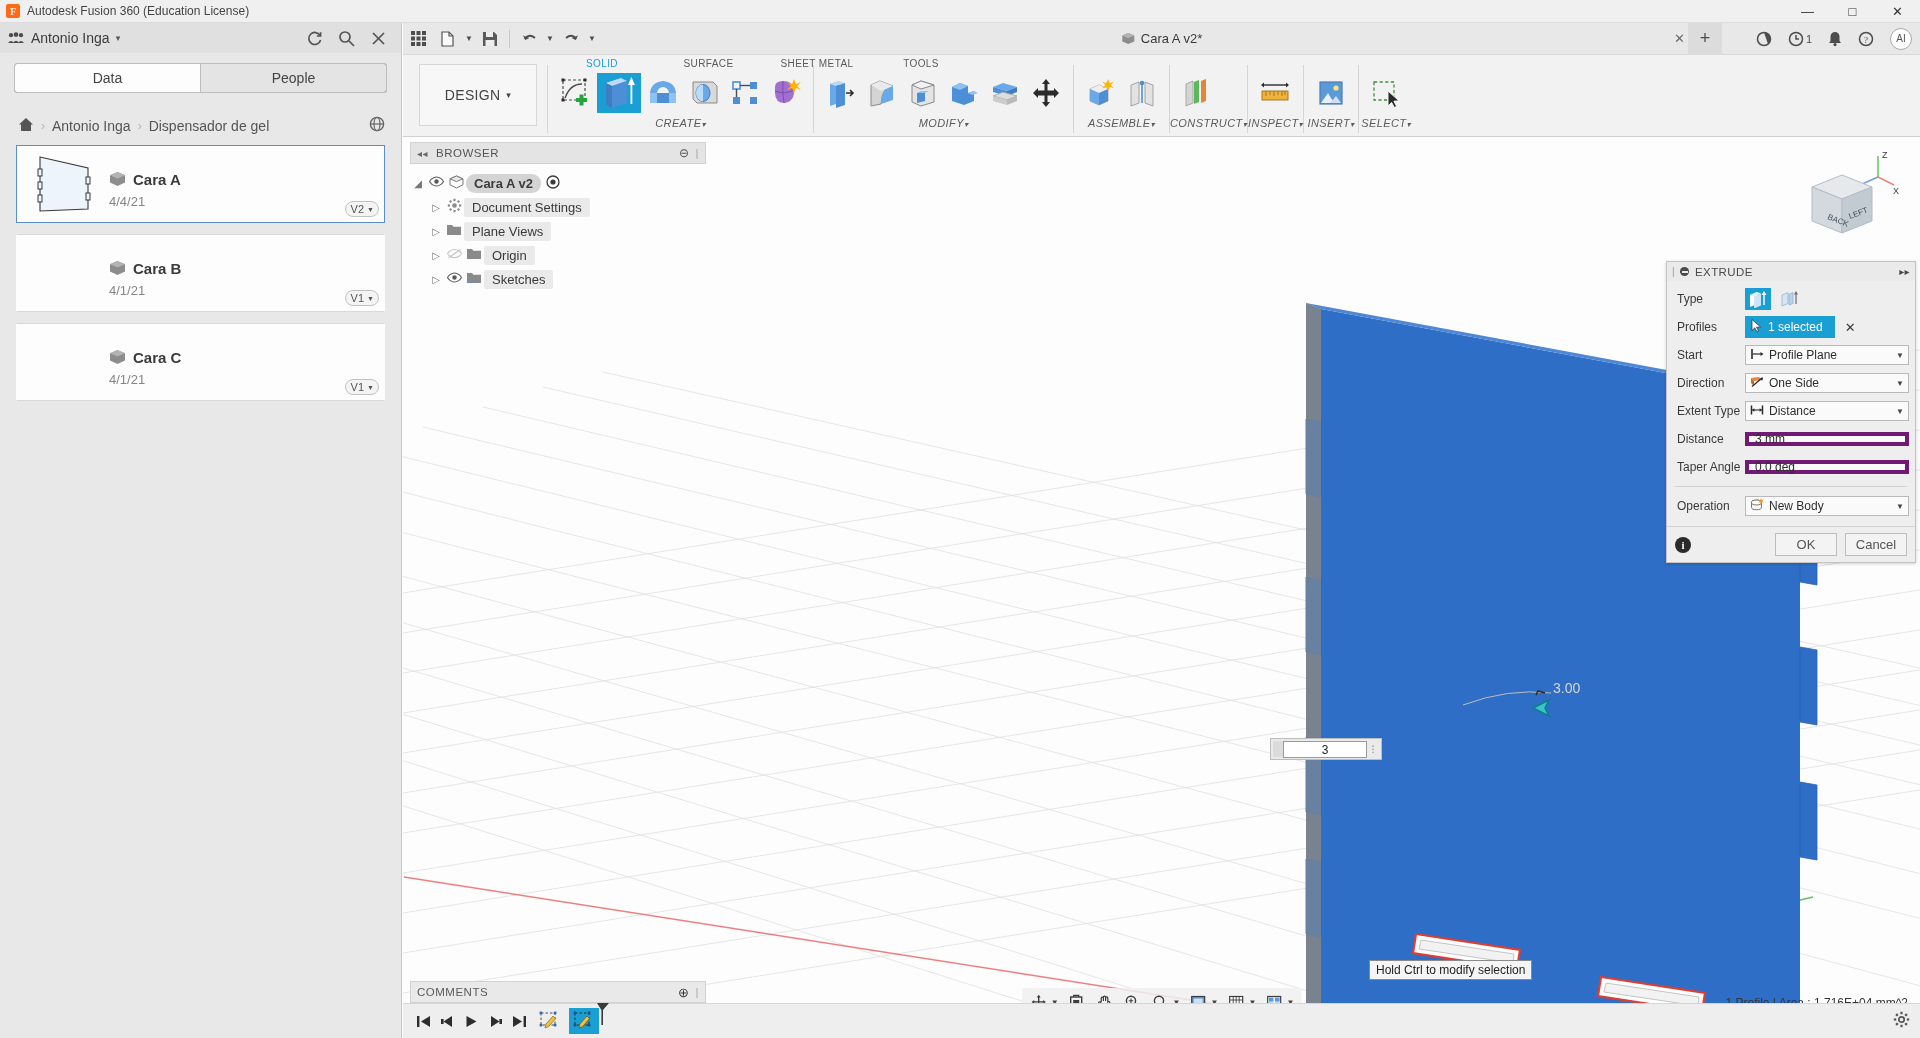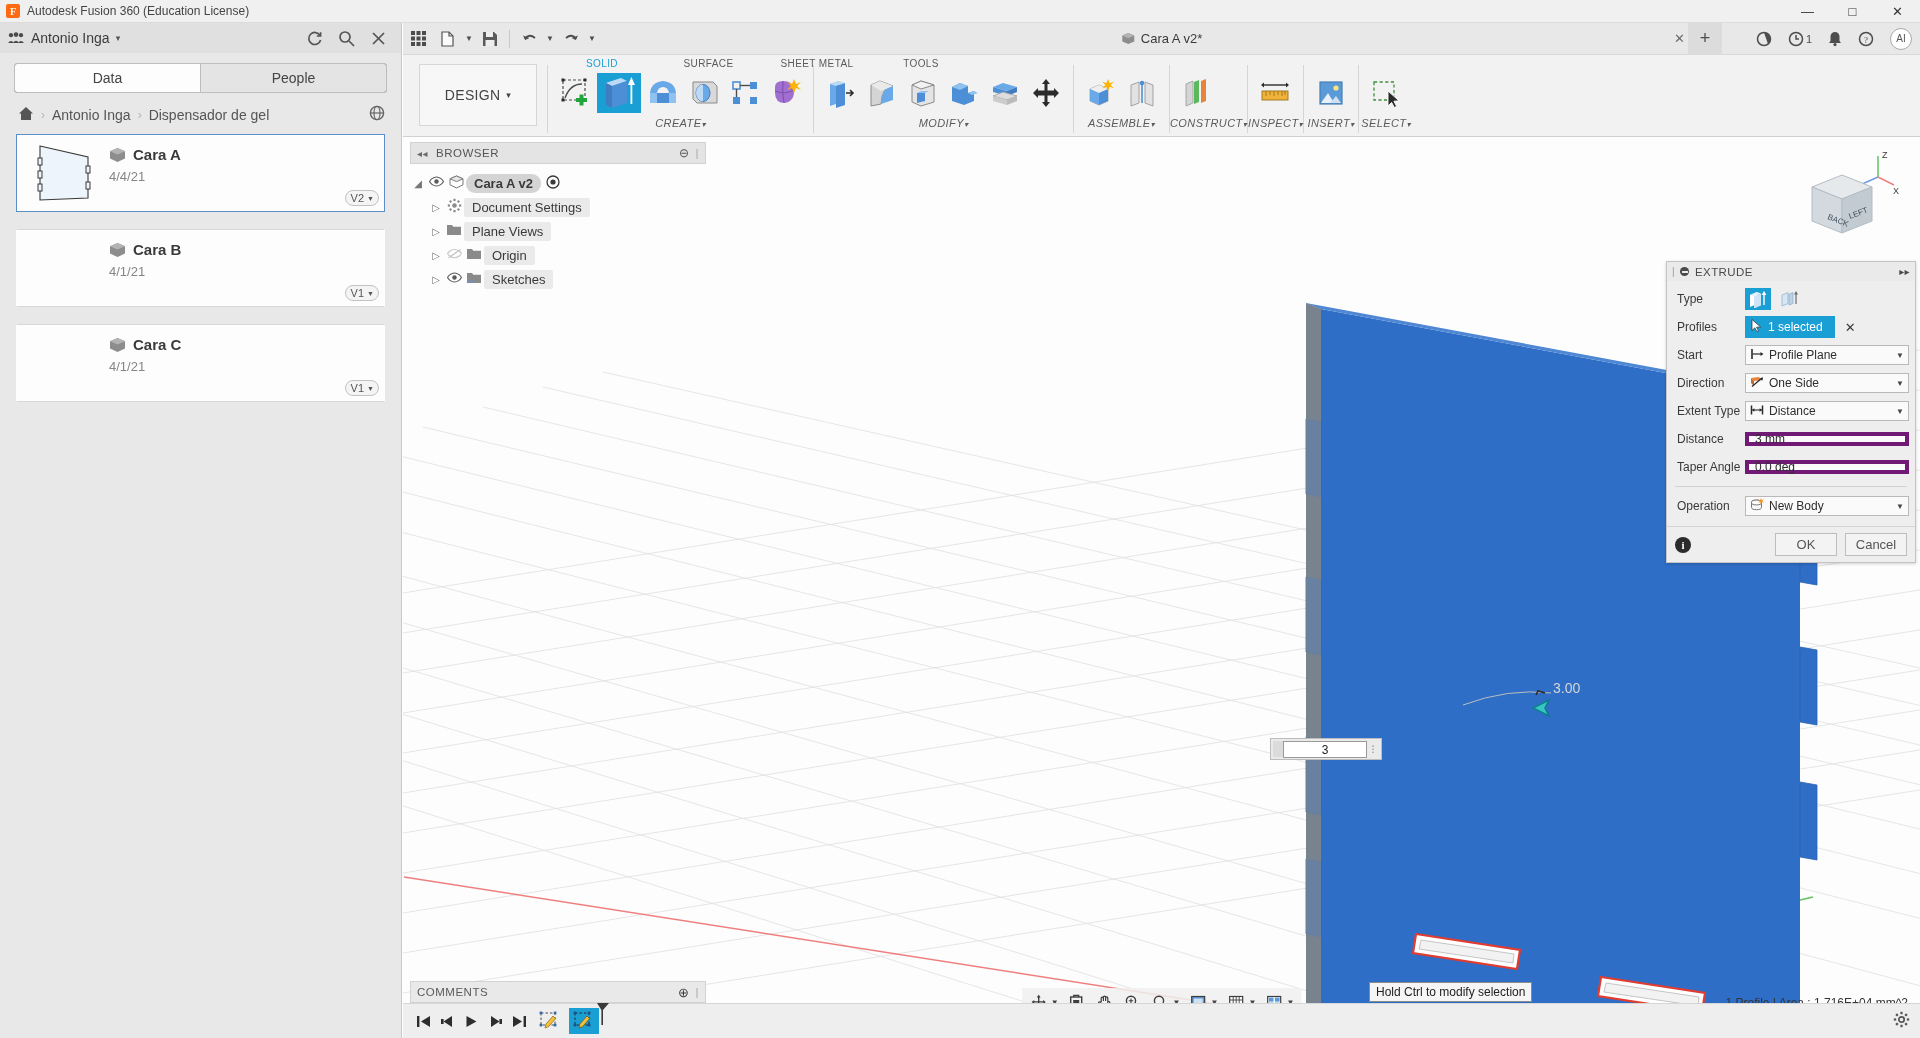--- a/index.html
+++ b/index.html
@@ -33,37 +33,37 @@
     position:absolute; left:0; top:23px; width:402px; height:1015px;
     background:#e8e8e8; border-right:1px solid #c8c8c8;
   }
   .dp-header { height:30px; display:flex; align-items:center; padding:0 8px; background:#e0e0e0;}
   .dp-people-icon { width:16px; height:12px; margin-right:7px; position:relative; }
   .dp-user { font-size:14px; color:#3c3c3c; }
   .dp-caret { margin-left:6px; font-size:9px; color:#555; }
   .dp-hdr-icons { margin-left:auto; display:flex; gap:14px; padding-right:6px; align-items:center;}
   .dp-hdr-ic { width:18px; height:18px; color:#555; display:flex; align-items:center; justify-content:center; font-size:15px;}
 
-  .dp-tabs { display:flex; margin:10px 14px 0 14px; border:1px solid #bdbdbd; border-radius:3px; overflow:hidden; background:#a21caf;}
+  .dp-tabs { display:flex; margin:10px 14px 11px 14px; border:1px solid #bdbdbd; border-radius:3px; overflow:hidden; background:#a21caf;}
   .dp-tab { flex:1; text-align:center; padding:6px 0; font-size:14px; color:#444; background:#e4e4e4;}
   .dp-tab.active { background:#fdfdfd; }
   .dp-tab + .dp-tab { border-left:1px solid #bdbdbd; }
 
   .dp-actions { display:flex; justify-content:flex-end; gap:8px; margin:12px 14px 0 0; padding-right:4px; align-items:center;}
   .btn-upload { background:#6b9cd2; color:#fff; border:none; border-radius:3px; padding:7px 22px; font-size:14px; font-weight:bold; font-family:"Liberation Sans",sans-serif;}
   .btn-newfolder { background:#fafafa; color:#444; border:1px solid #bdbdbd; border-radius:3px; padding:7px 14px; font-size:14px; font-family:"Liberation Sans",sans-serif;}
   .dp-gear { width:22px; height:22px; display:flex; align-items:center; justify-content:center; color:#555; font-size:16px;}
 
   .dp-breadcrumb { display:flex; align-items:center; gap:7px; padding:12px 16px 10px 18px; font-size:14px; color:#555;}
   .bc-sep { color:#b5b5b5; font-size:12px; }
   .bc-home { color:#555; font-size:15px; }
   .bc-globe { margin-left:auto; color:#666; font-size:15px; }
 
   .file-list { padding:0 16px; }
-  .file-card { position:relative; height:78px; background:#fdfdfd; border:1px solid transparent; border-top:1px solid #d8d8d8; border-bottom:1px solid #d8d8d8; display:flex; align-items:flex-start; margin-bottom:17px;}
+  .file-card { position:relative; height:78px; background:#fdfdfd; border:1px solid transparent; border-top:1px solid #d8d8d8; border-bottom:1px solid #d8d8d8; display:flex; align-items:center; margin-bottom:11px;}
   .file-card.selected { border:1px solid #5b8fc9; }
   .file-thumb { width:92px; height:76px; display:flex; align-items:center; justify-content:center;}
   .file-meta { padding-top:11px; }
   .file-name-row { display:flex; align-items:center; gap:7px; }
   .file-cube { width:17px; height:16px; }
   .file-name { font-size:15px; font-weight:bold; color:#3a3a3a; }
   .file-date { font-size:13px; color:#858585; margin-top:6px; }
   .ver-badge { position:absolute; right:5px; bottom:5px; border:1px solid #c2c2c2; background:#f4f4f4;
      font-size:11px; color:#555; padding:1px 4px 1px 5px; border-radius:8px; display:flex; align-items:center; gap:3px;}
   .ver-badge .vc { font-size:7px; }
@@ -750,21 +750,21 @@
         <g>
           <path d="M22 38 L52 26 L82 38 L52 50 Z" fill="#e6e9ec" stroke="#b4bcc4" stroke-width="1"></path>
           <path d="M22 38 L52 50 L52 84 L22 72 Z" fill="#d3d9df" stroke="#b4bcc4" stroke-width="1"></path>
           <path d="M52 50 L82 38 L82 72 L52 84 Z" fill="#c2cad2" stroke="#b4bcc4" stroke-width="1"></path>
           <text x="37" y="70" font-size="8" fill="#44505c" font-family="Liberation Sans,sans-serif" transform="rotate(21 37 70)">BACK</text>
           <text x="60" y="70" font-size="8" fill="#44505c" font-family="Liberation Sans,sans-serif" transform="rotate(-21 60 70)">LEFT</text>
         </g>
       </svg>
     </div>
 
-    <div class="vp-tooltip" style="left:966px; top:845px;">Hold Ctrl to modify selection</div>
+    <div class="vp-tooltip" style="left:966px; top:823px;">Hold Ctrl to modify selection</div>
 
     <div class="vp-status">1 Profile | Area : 1.716E+04 mm^2</div>
 
     <div class="nav-bar">
       <span class="nav-ic">
         <svg width="17" height="17" viewBox="0 0 17 17">
             <path d="M8.5 0.8 l2 2.6 h-1.3 v3.8 h3.8 V5.9 l2.6 2 -2.6 2 V8.6 H9.2 v3.8 h1.3 l-2 2.6 -2-2.6 h1.3 V8.6 H4 v1.3 l-2.6-2 2.6-2 v1.3 h3.8 V3.4 H6.5 Z" fill="#3d3d3d"></path>
           </svg>
       </span>
       <span class="nav-dd">▼</span>

